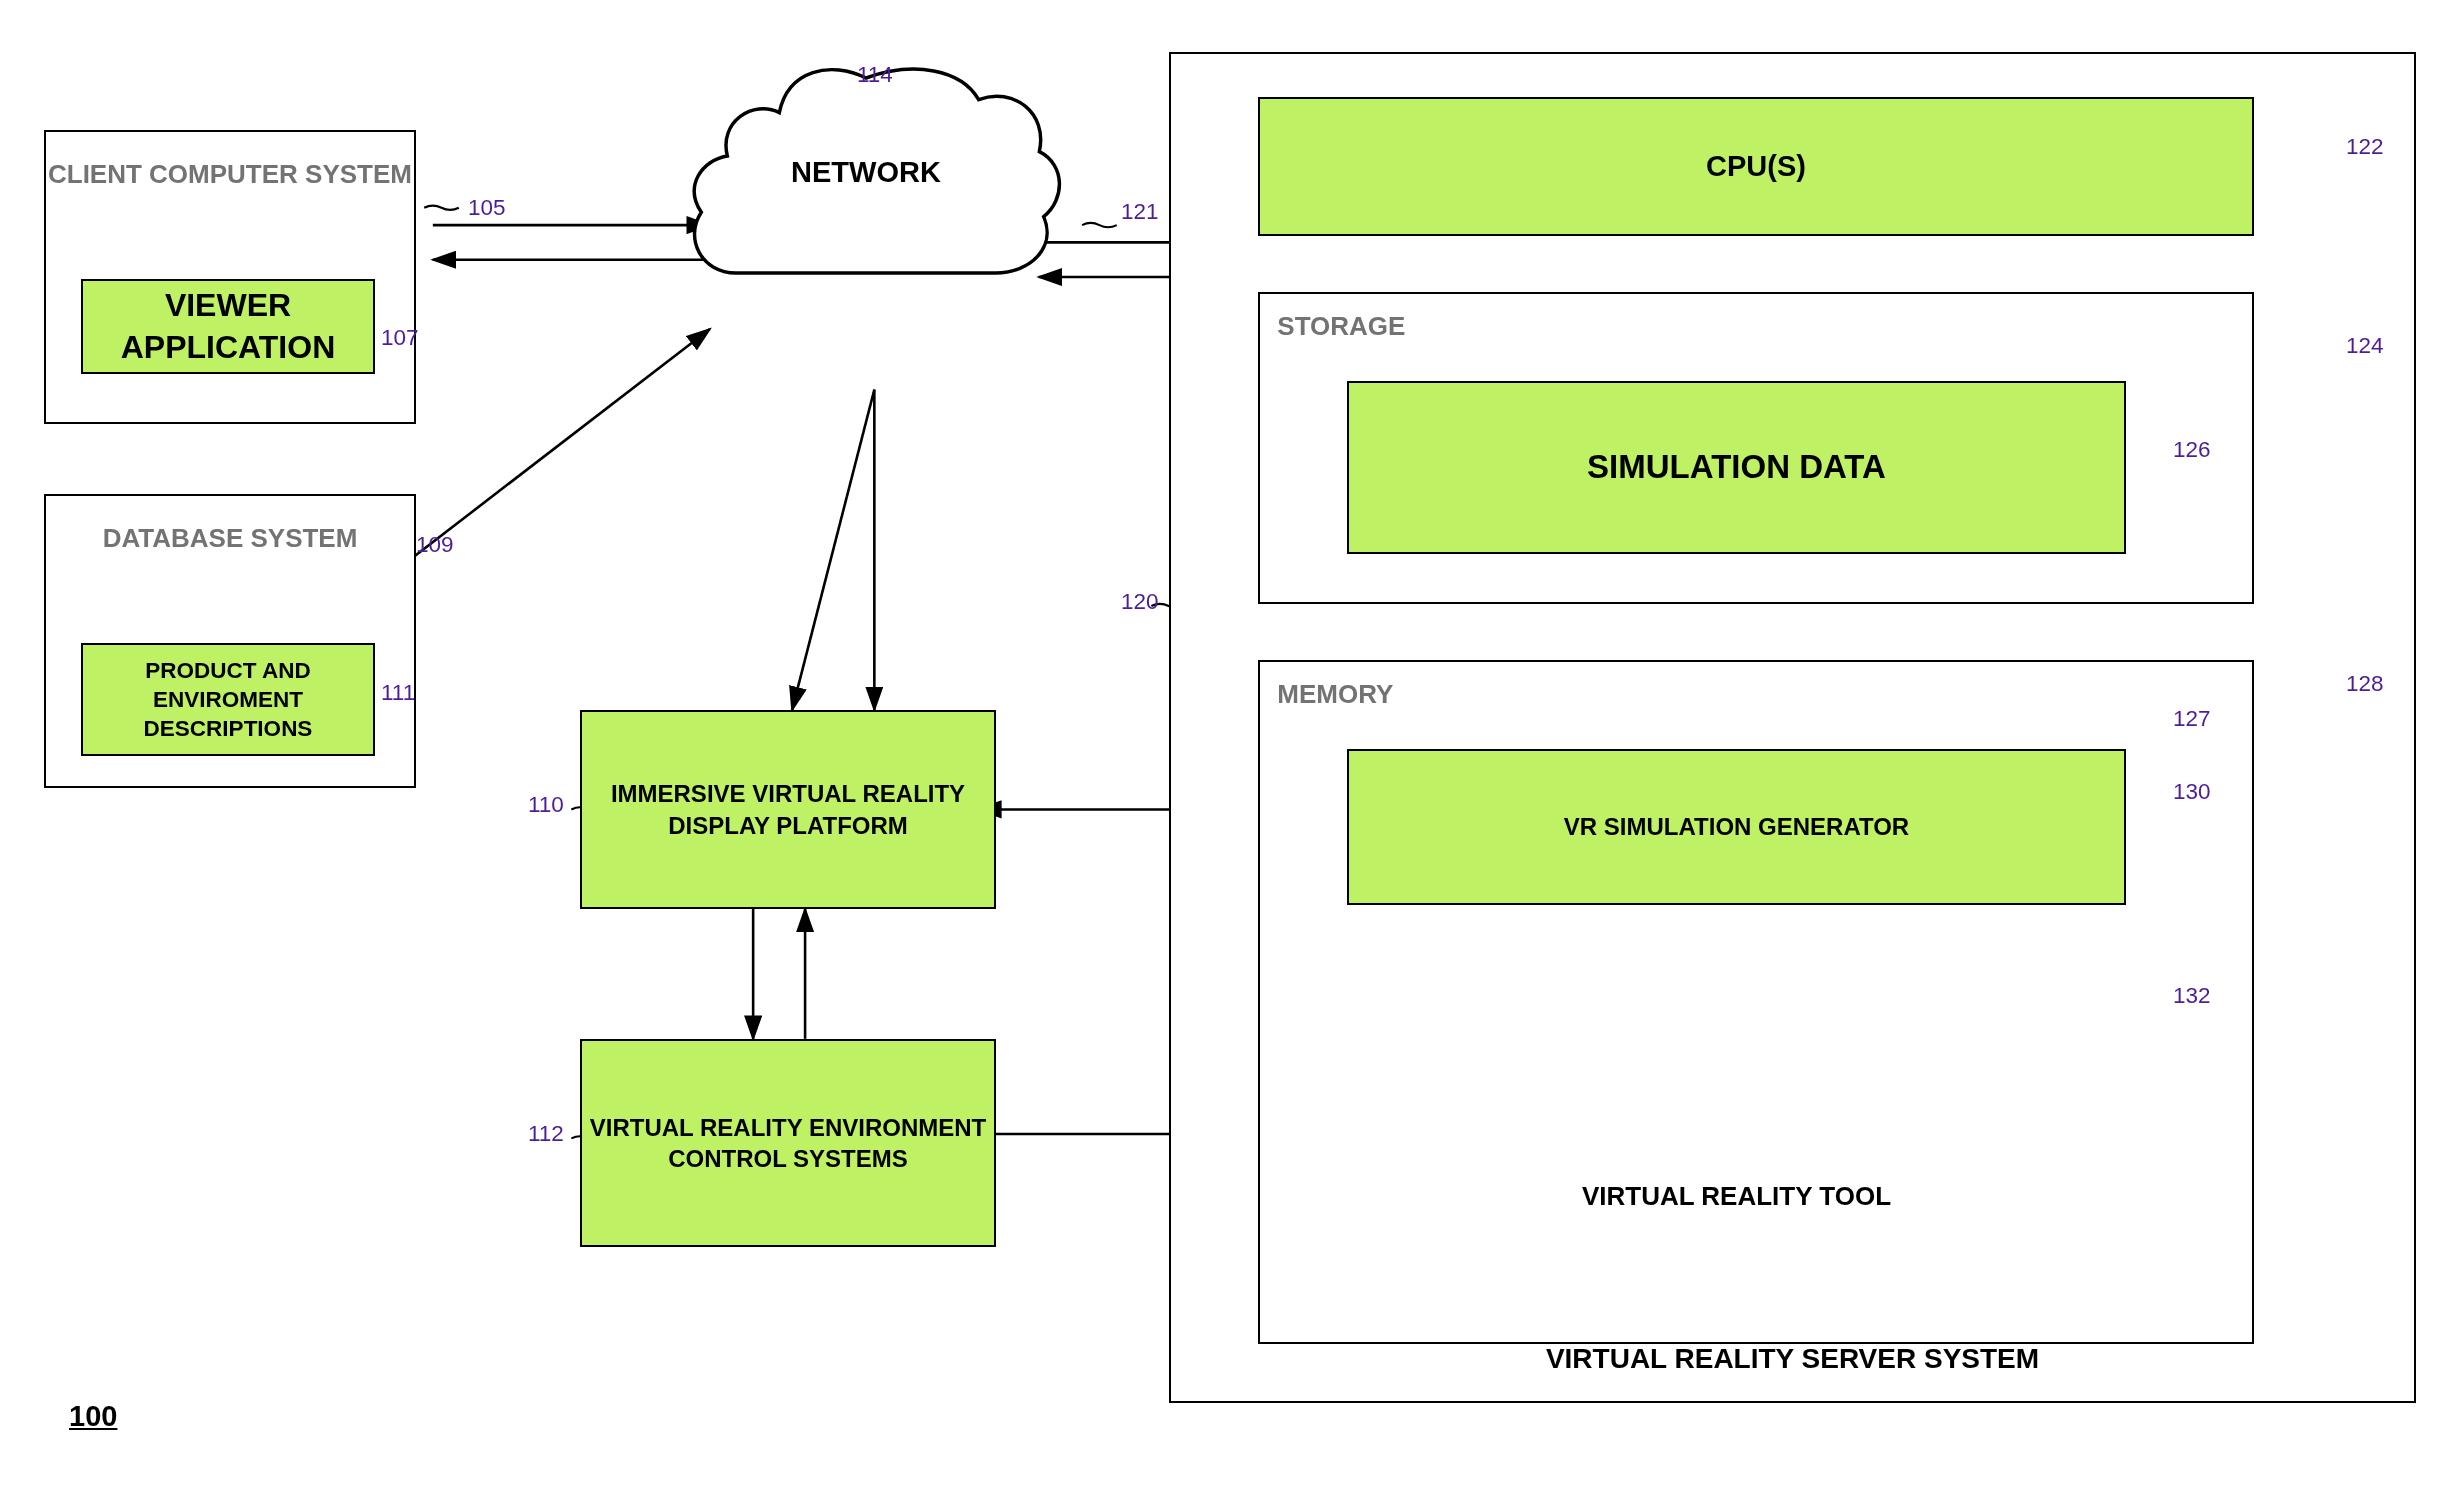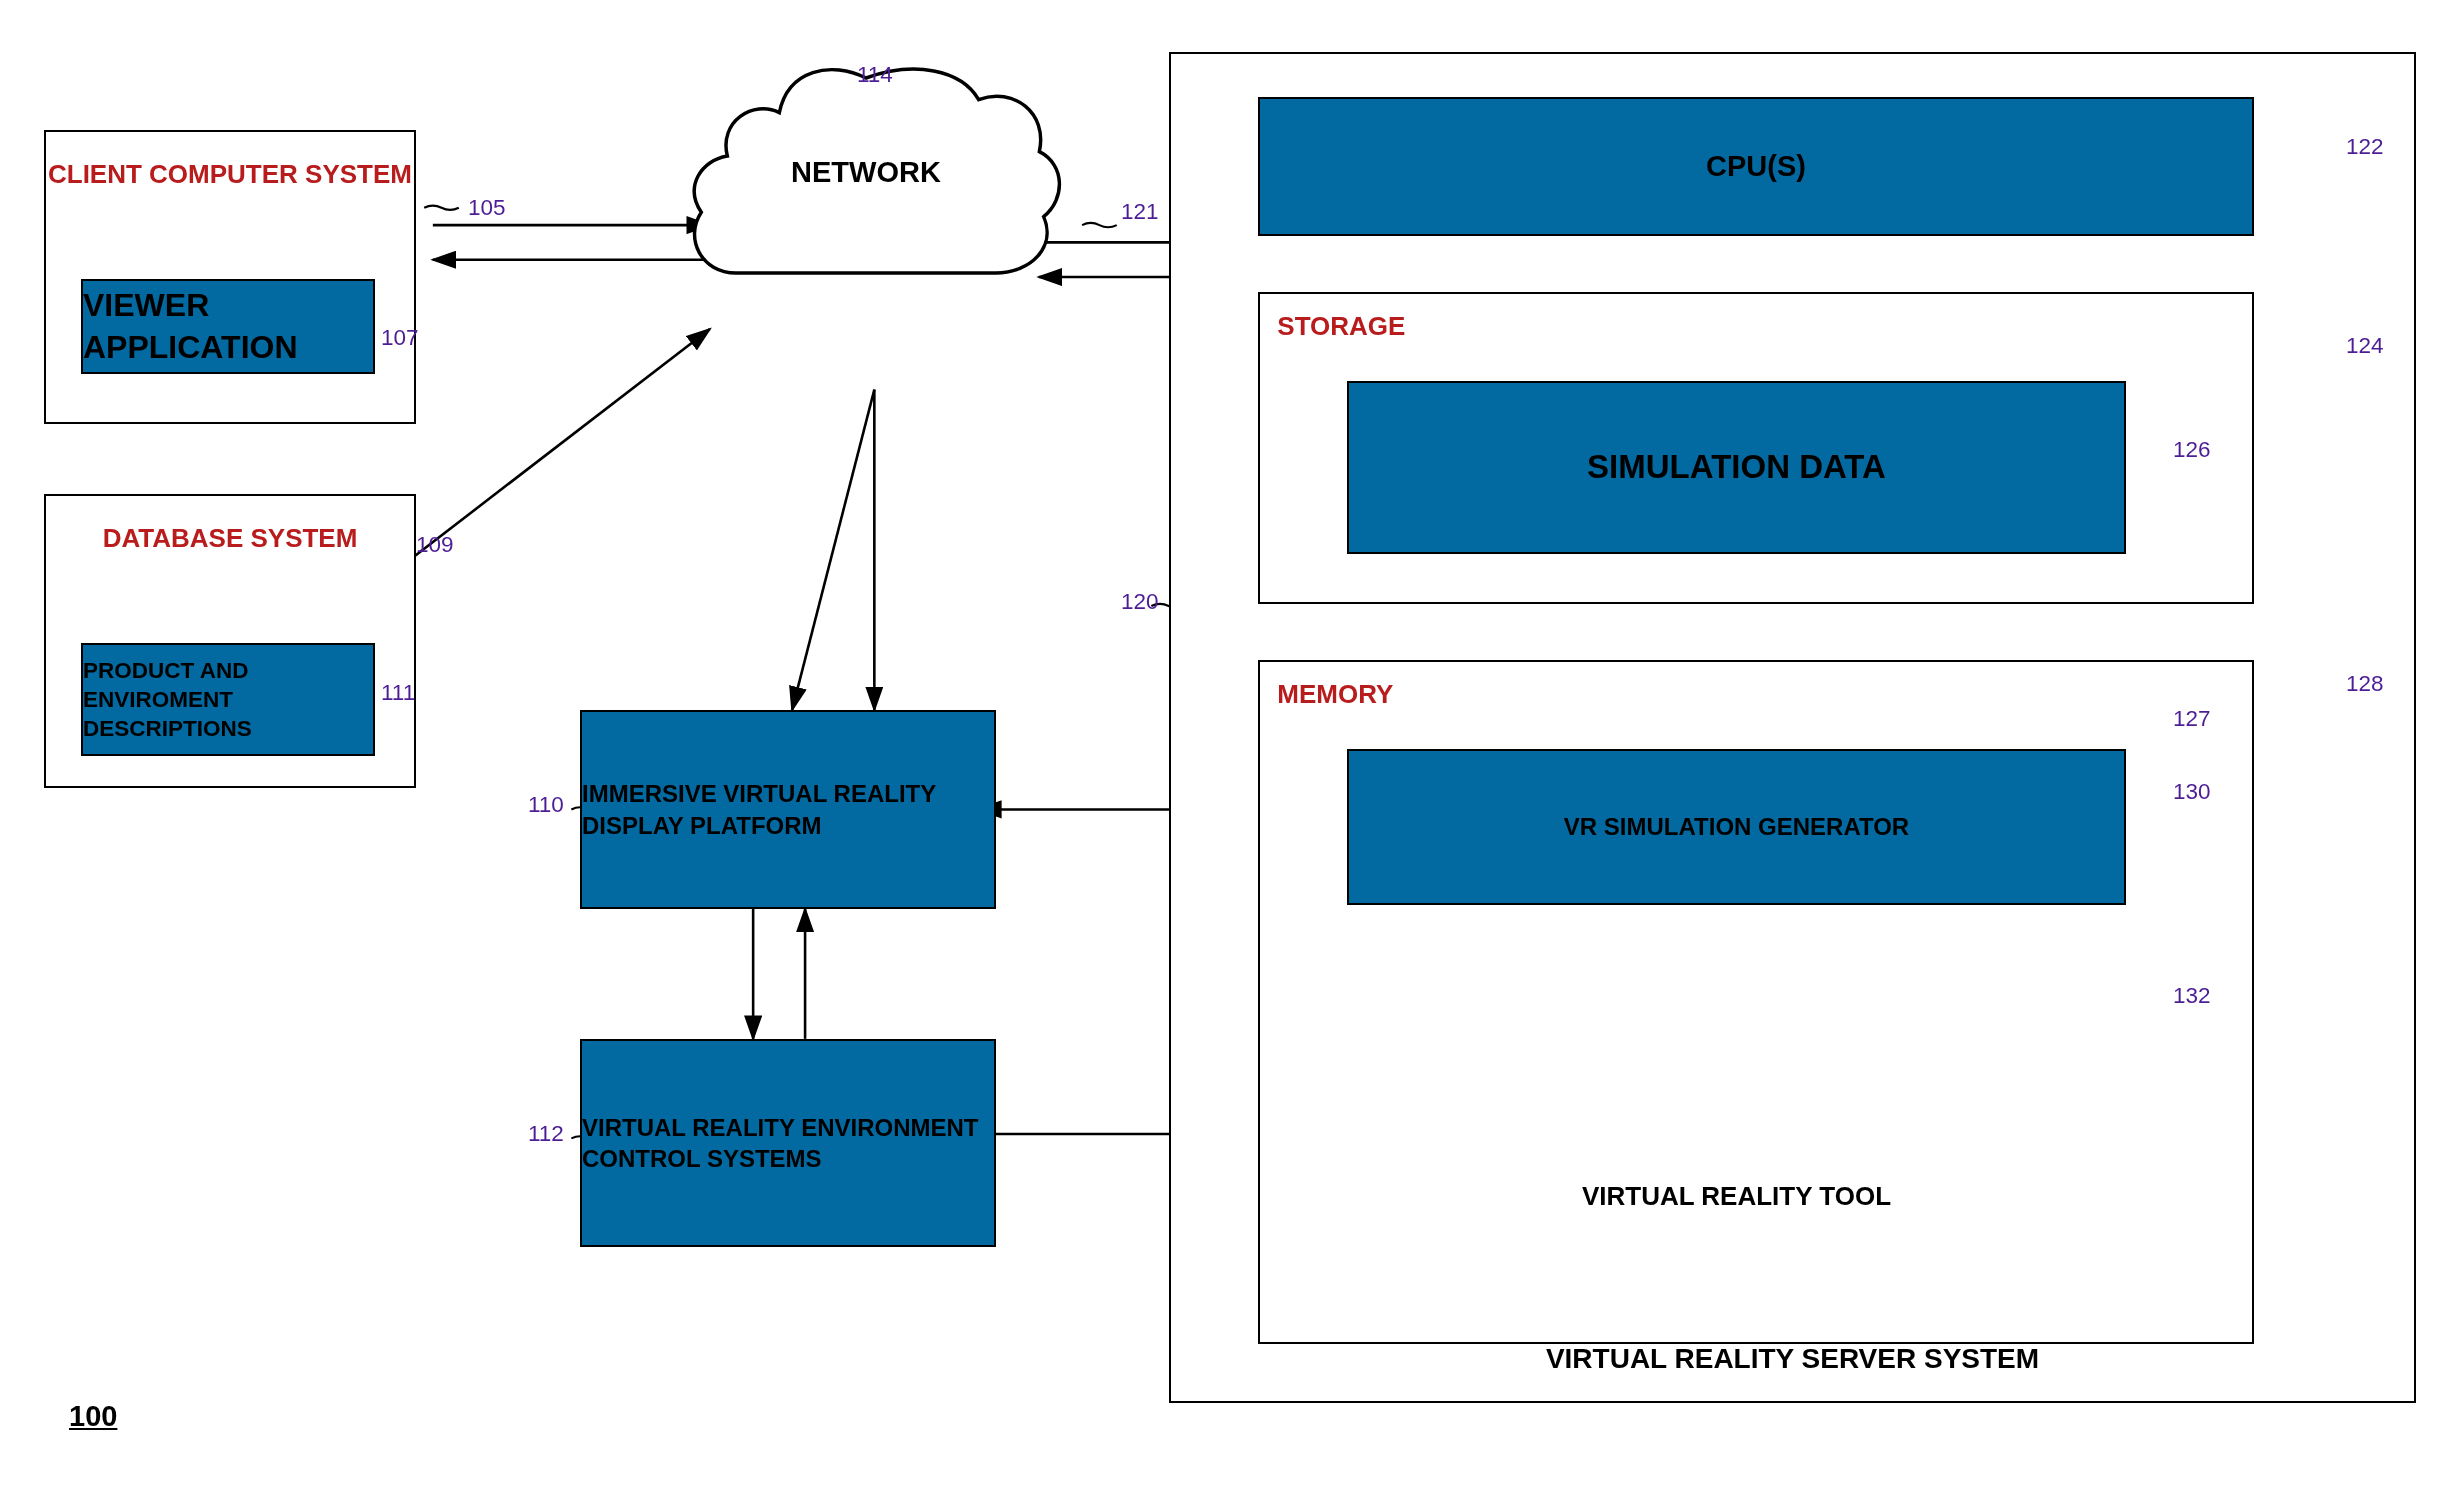--- a/index.html
+++ b/index.html
@@ -15,41 +15,41 @@
     .diagram-container {
       position: absolute;
       top: 0; left: 0;
       width: 2462px;
       height: 1502px;
     }
 
     .box {
       position: absolute;
       border: 2.6px solid #000;
-      background: #0369a1;
+      background: #bef264;
       display: flex;
       align-items: center;
       justify-content: center;
-      text-align: left;
+      text-align: center;
       font-size: 24px;
       font-weight: bold;
       line-height: 1.3;
     }
 
     .box-outer {
       border: 2.6px solid #000;
       position: absolute;
       background: #fff;
     }
 
     .label {
       position: absolute;
       font-size: 22.5px;
       font-weight: bold;
-      color: #b91c1c;
+      color: #737373;
     }
 
     .ref-num {
       position: absolute;
       font-size: 22.5px;
       color: #4c1d95;
     }
 
     svg.arrows {
       position: absolute;

